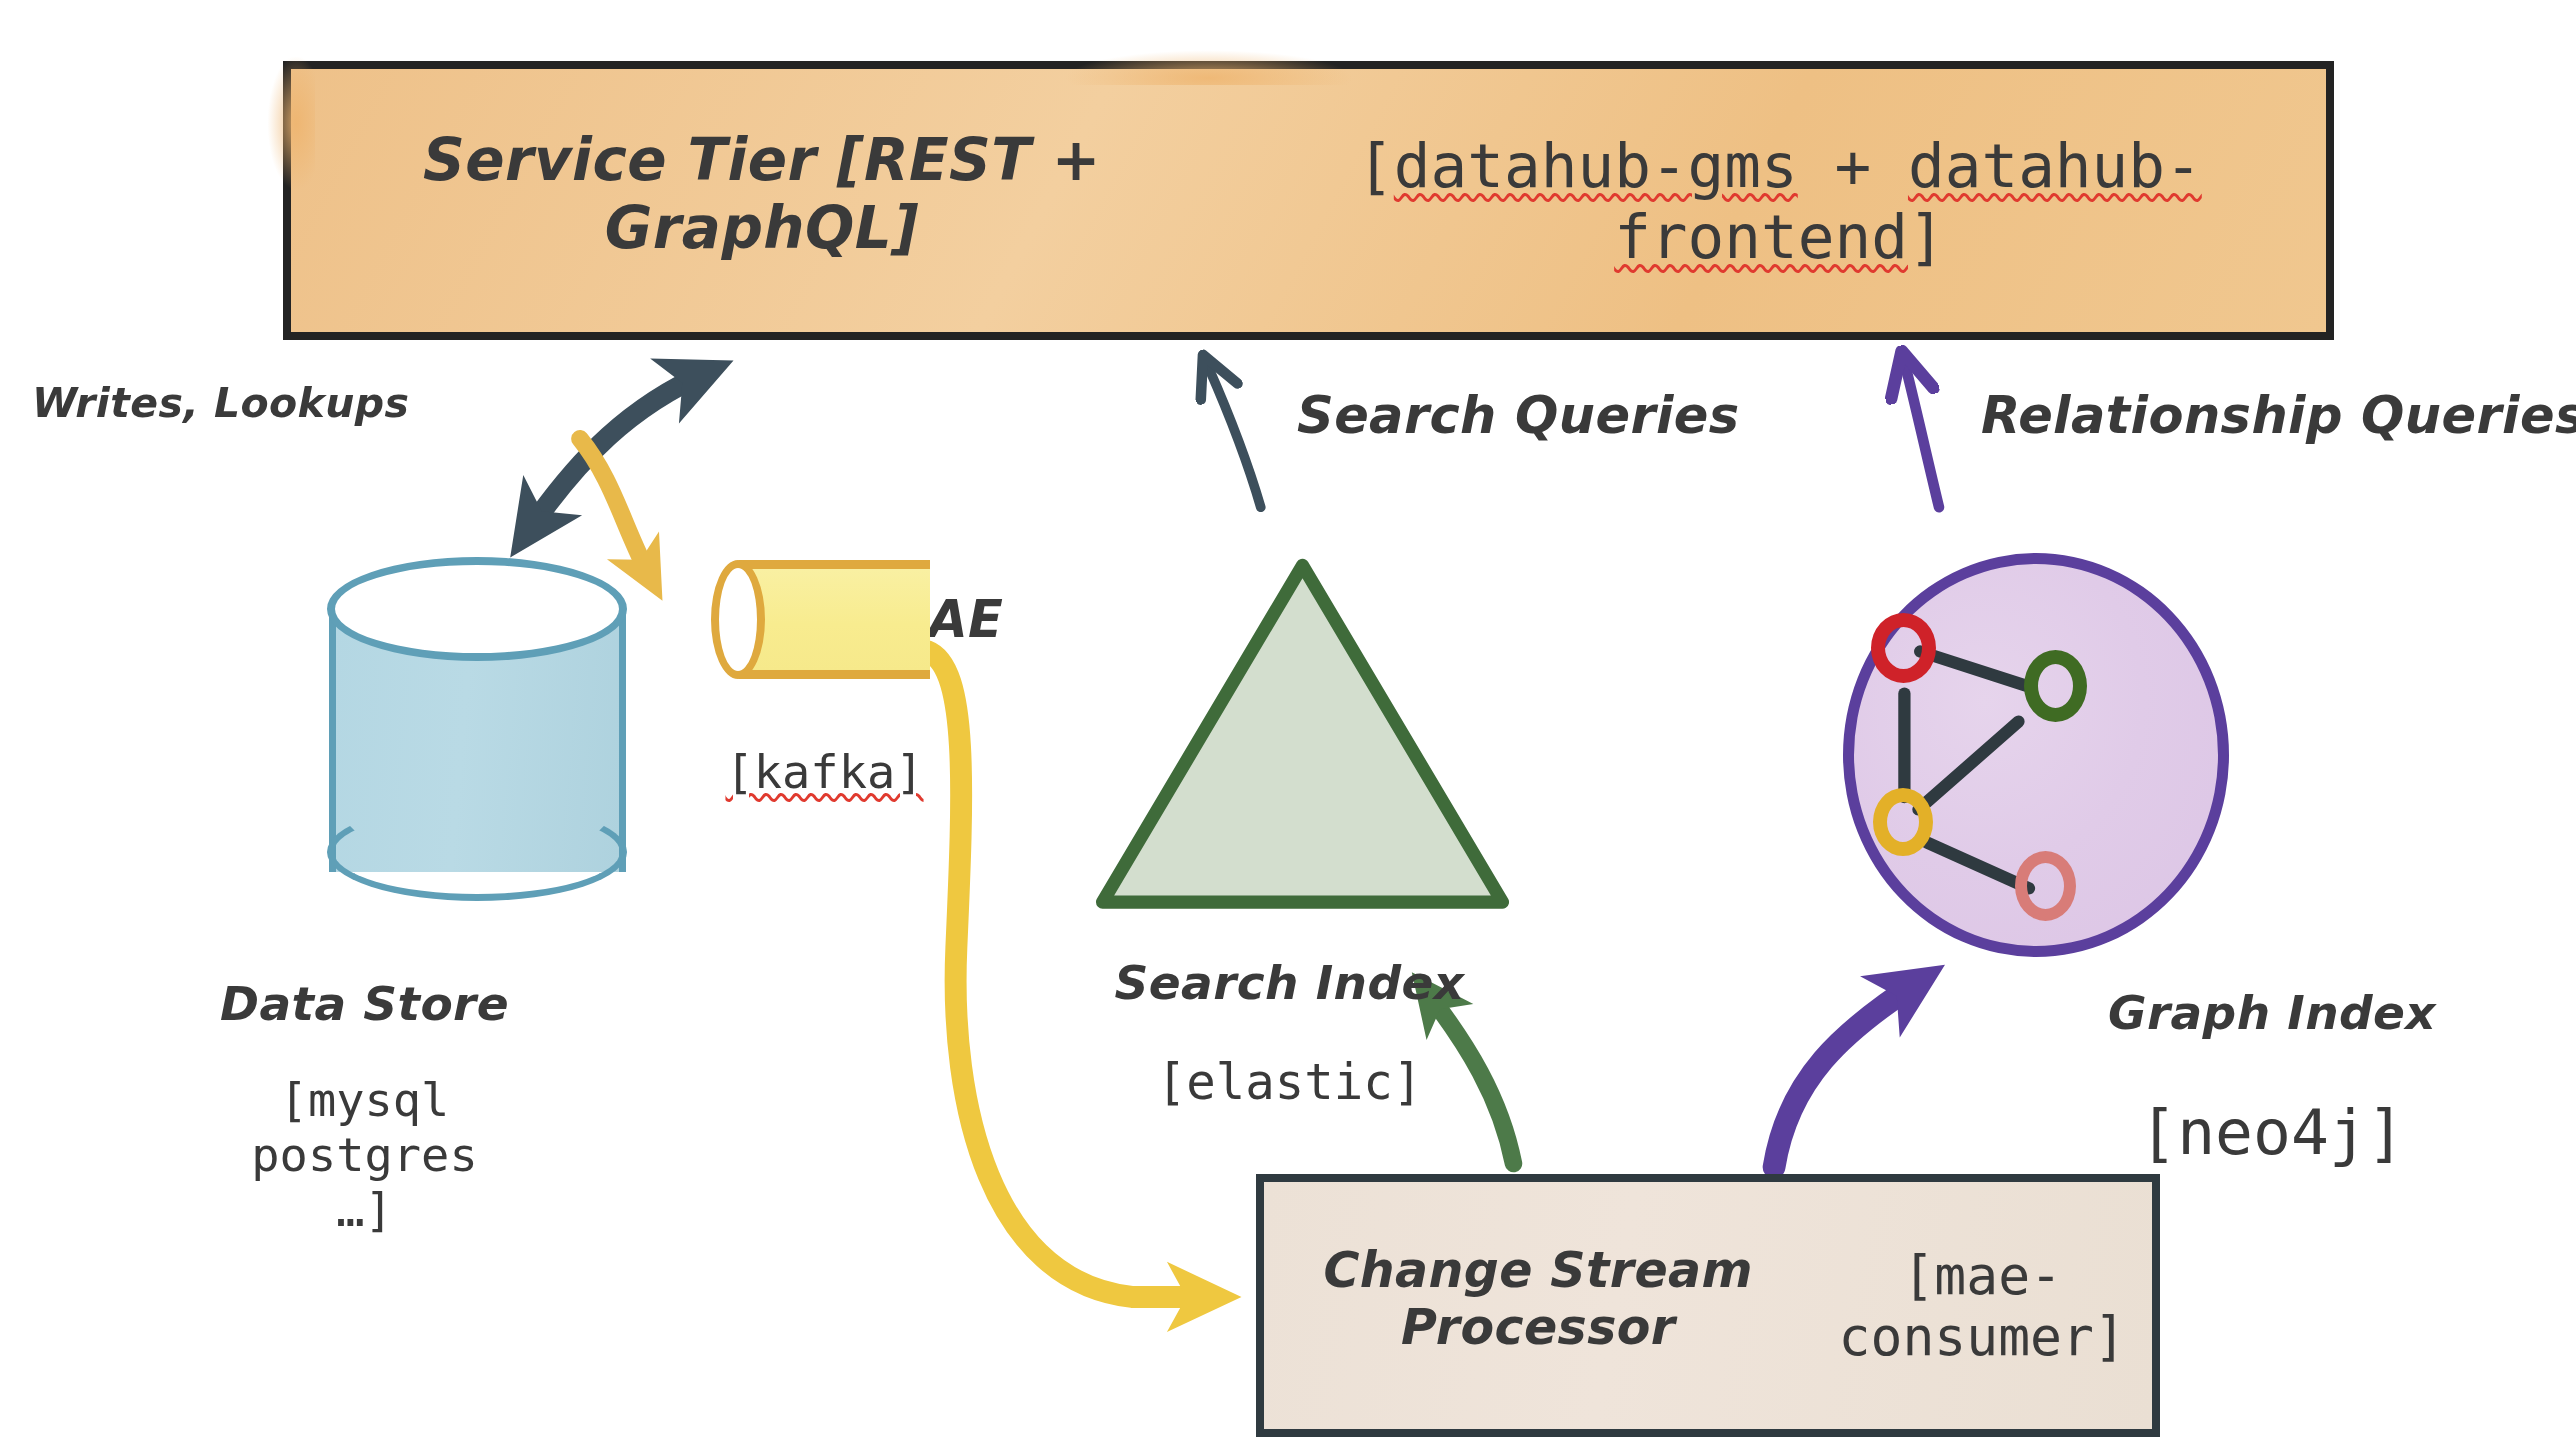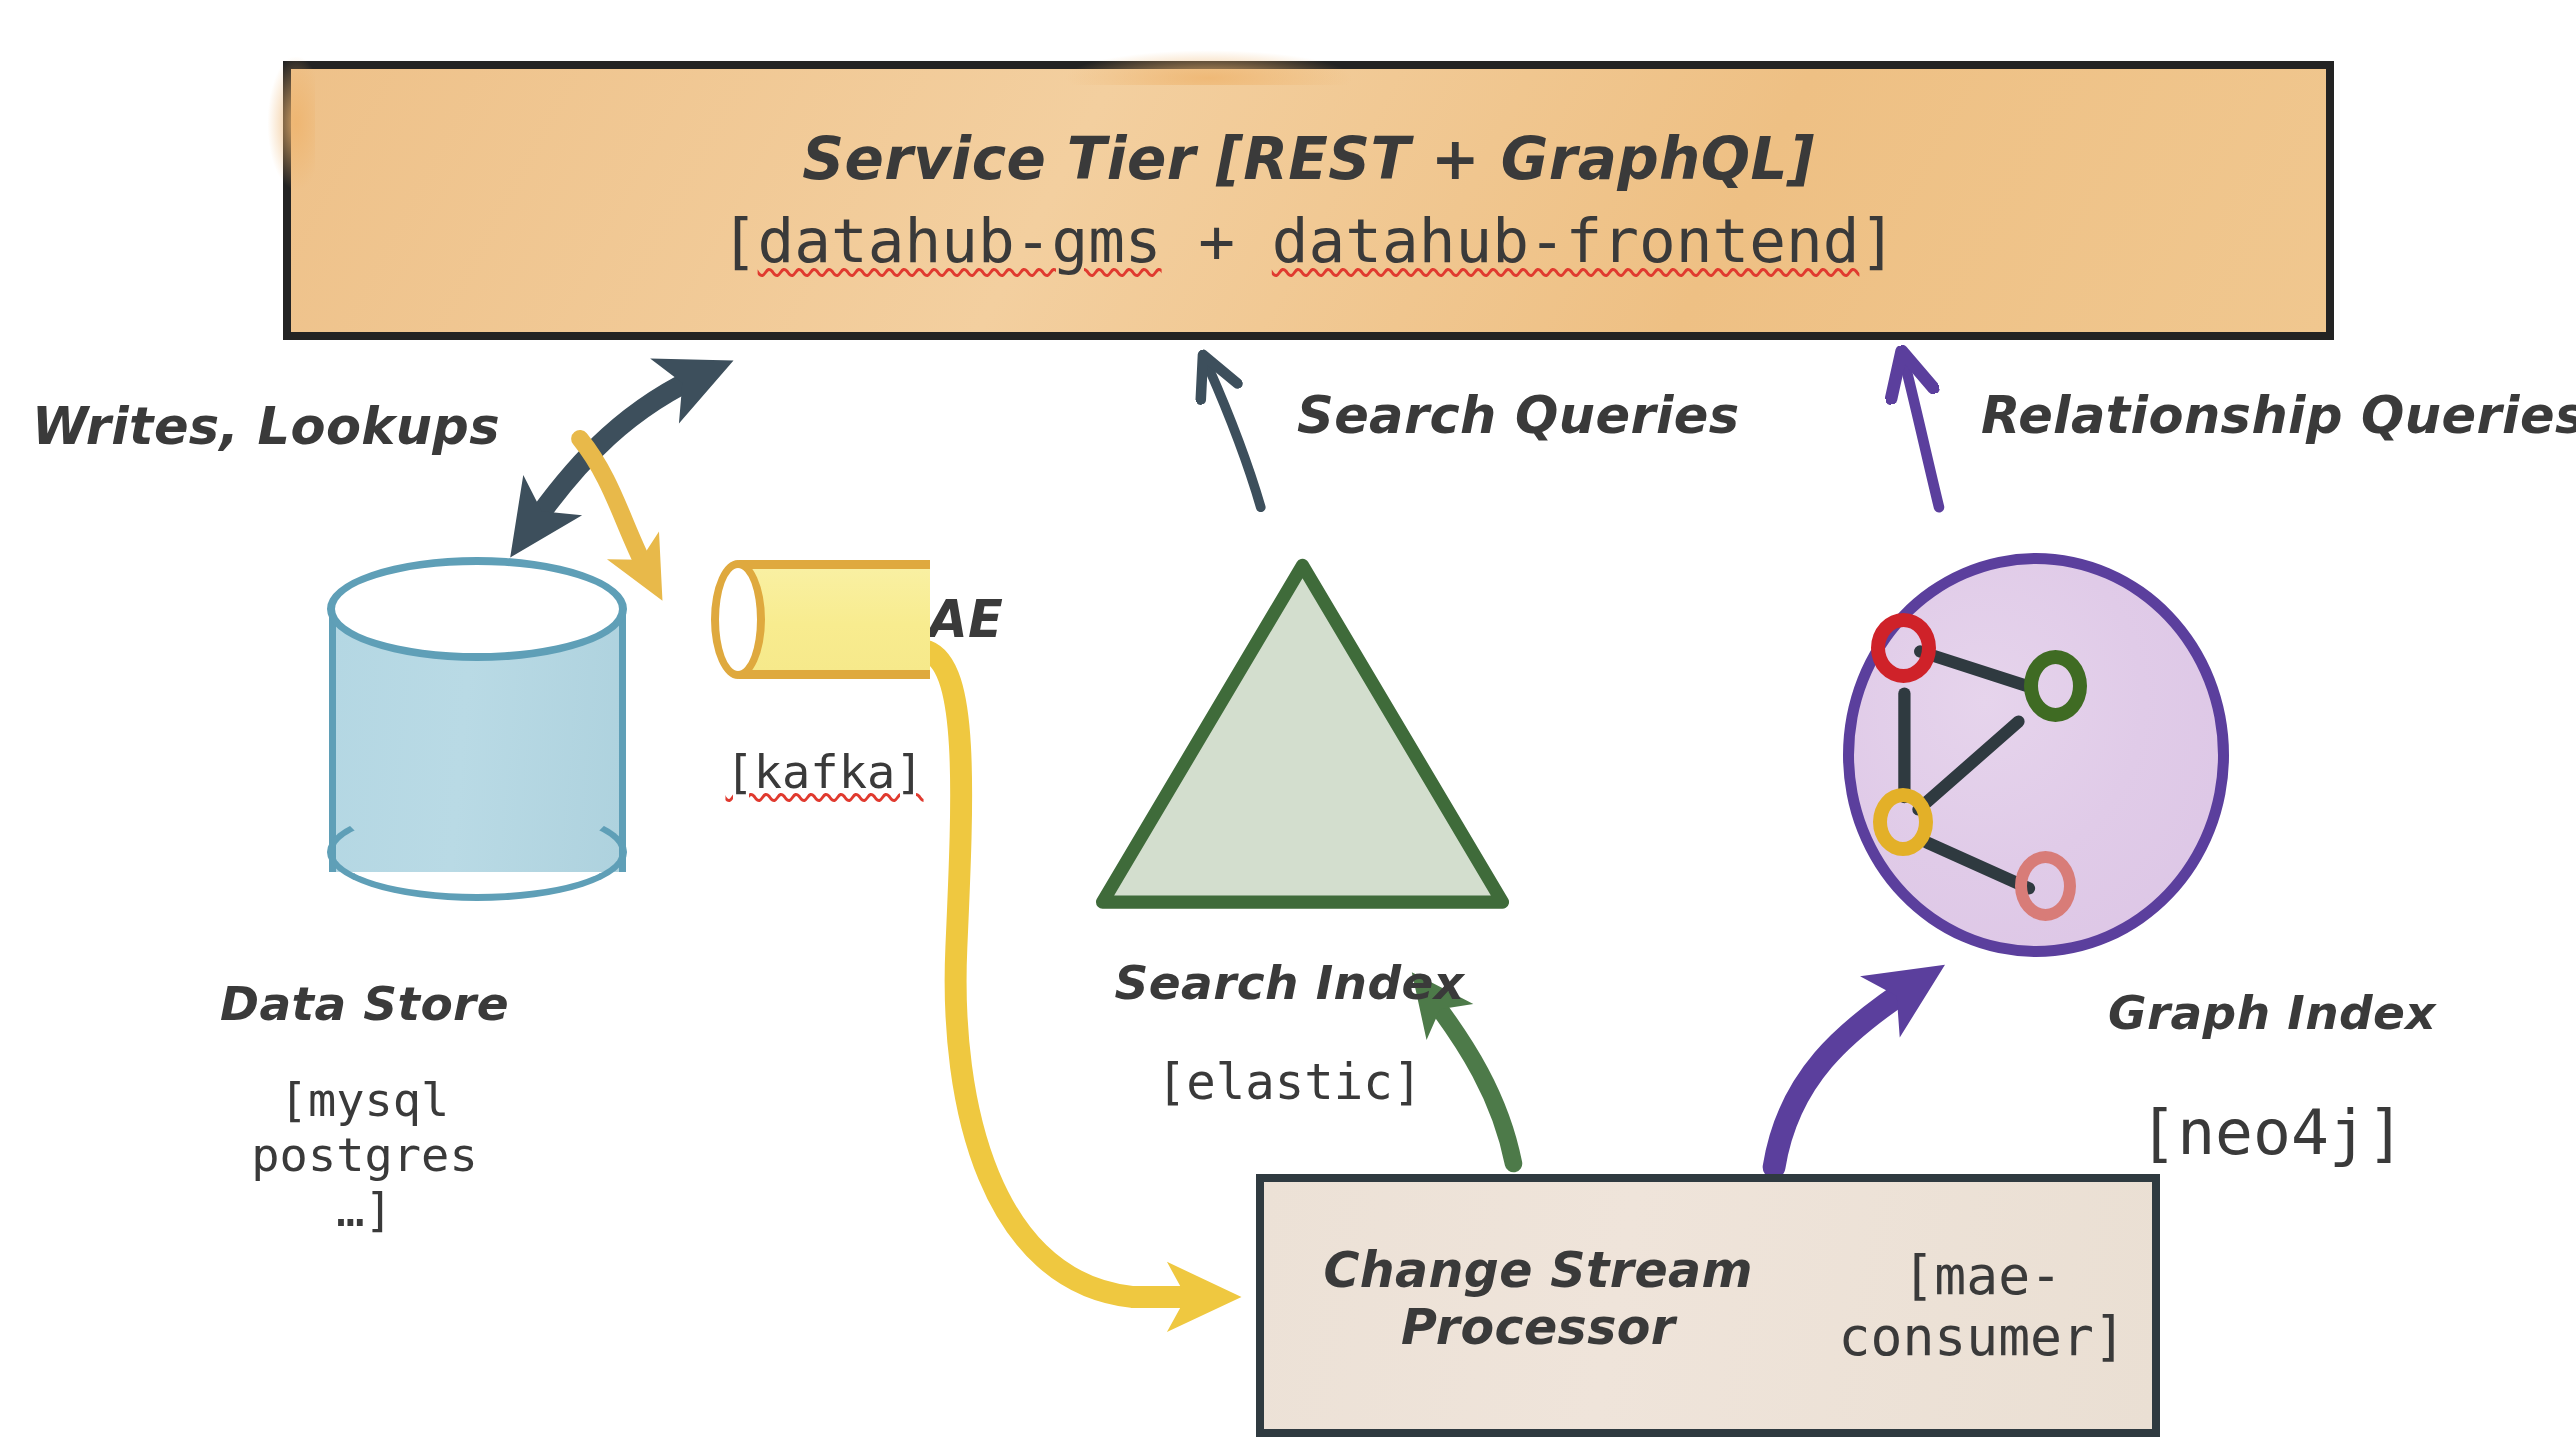--- a/index.html
+++ b/index.html
@@ -43,21 +43,21 @@
 
   
   #service-tier {
     position: absolute;
     left: 283px; top: 61px;
     width: 2051px; height: 279px;
     box-sizing: border-box;
     background: linear-gradient(118deg, #eec189 0%, #f3cf9f 38%, #eec084 70%, #f0c78f 100%);
     border: 8px solid #232323;
     display: flex;
-    flex-direction: column;
+    flex-direction: row;
     align-items: center;
     justify-content: center;
   }
   #service-tier::before {
     content: "";
     position: absolute;
     left: -23px; top: -12.3px;
     width: 47px; height: 132px;
     background: radial-gradient(ellipse at 60% 50%, rgba(238,180,110,.85), rgba(238,180,110,0) 72%);
     pointer-events: none;
@@ -181,21 +181,21 @@
     border: 8px solid #2f3a40;
     display: flex;
     flex-direction: row;
     align-items: center;
     justify-content: center;
   }
   .proc-line-1 { font-size: 49px; margin-bottom: 12.3px; }
   .proc-line-2 { font-size: 53px; }
 
   
-  #writes-lookups-label { left: 32px; top: 397px; font-size: 51px; font-style: italic; }
+  #writes-lookups-label { left: 32px; top: 379px; font-size: 41px; font-style: italic; }
   #search-queries-label { left: 1297px; top: 386px; font-size: 51px; }
   #relationship-queries-label { left: 1981px; top: 386px; font-size: 51px; }
   #mae-label { left: 877px; top: 590px; font-size: 51px; }
 
   #data-store-caption { left: 167px; top: 943px; width: 395px; }
   #data-store-caption .t1 { font-size: 47px; }
   #data-store-caption .t2 { font-size: 47px; margin-top: 7px; }
 
   #commit-stream-caption { left: 693px; top: 702px; width: 263px; }
   #commit-stream-caption .t1 { font-size: 47px; }

